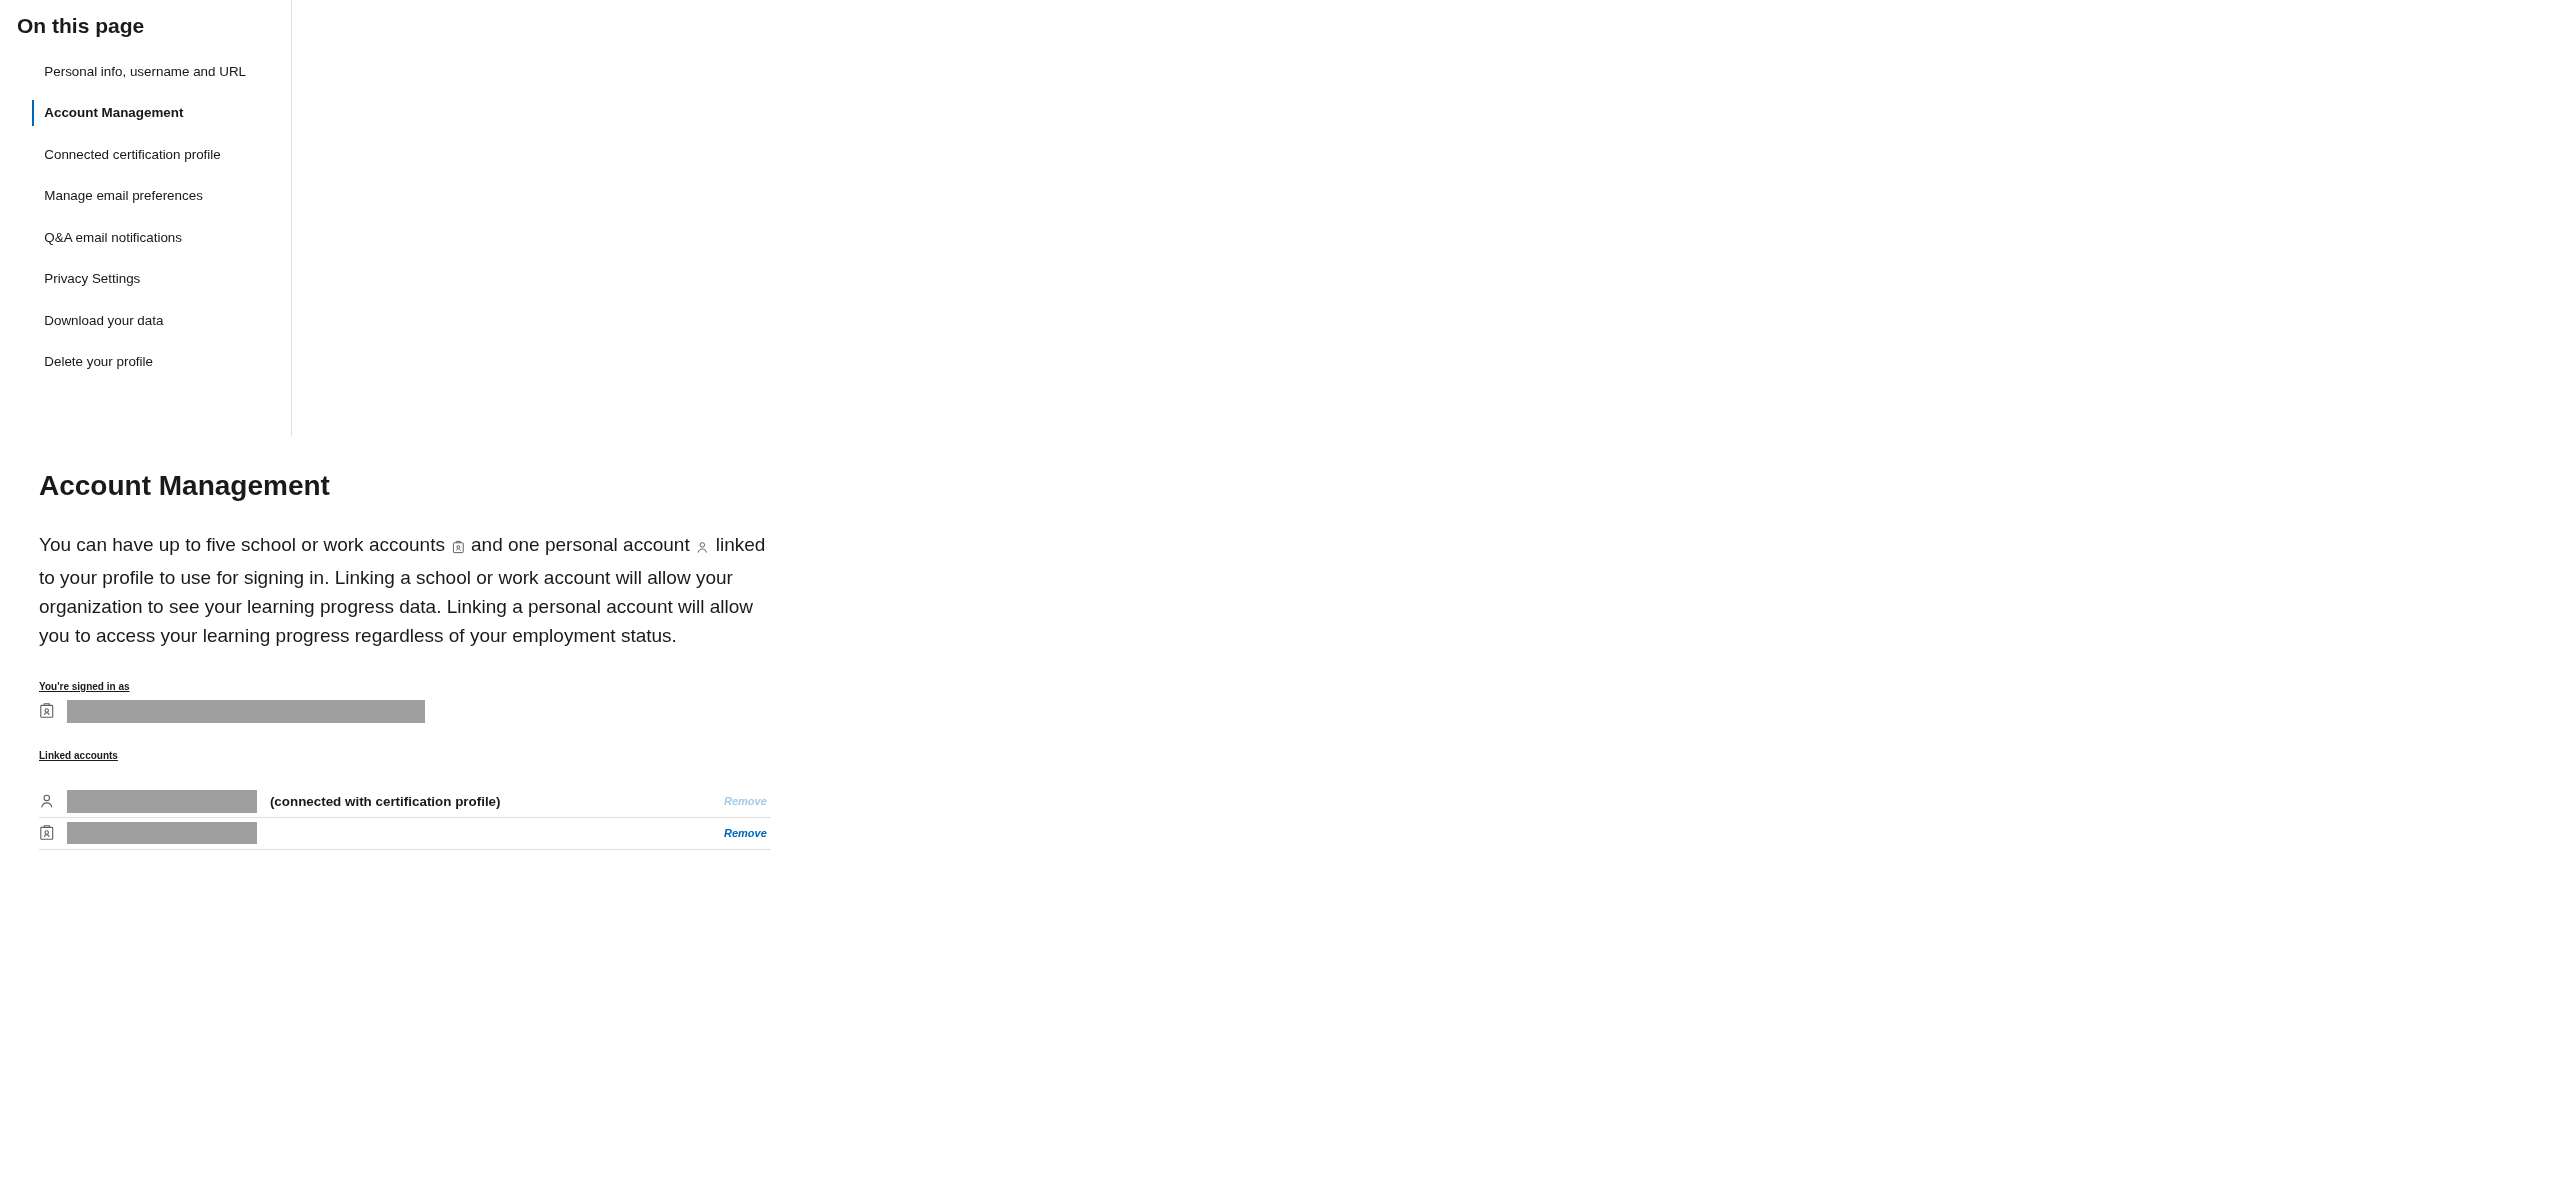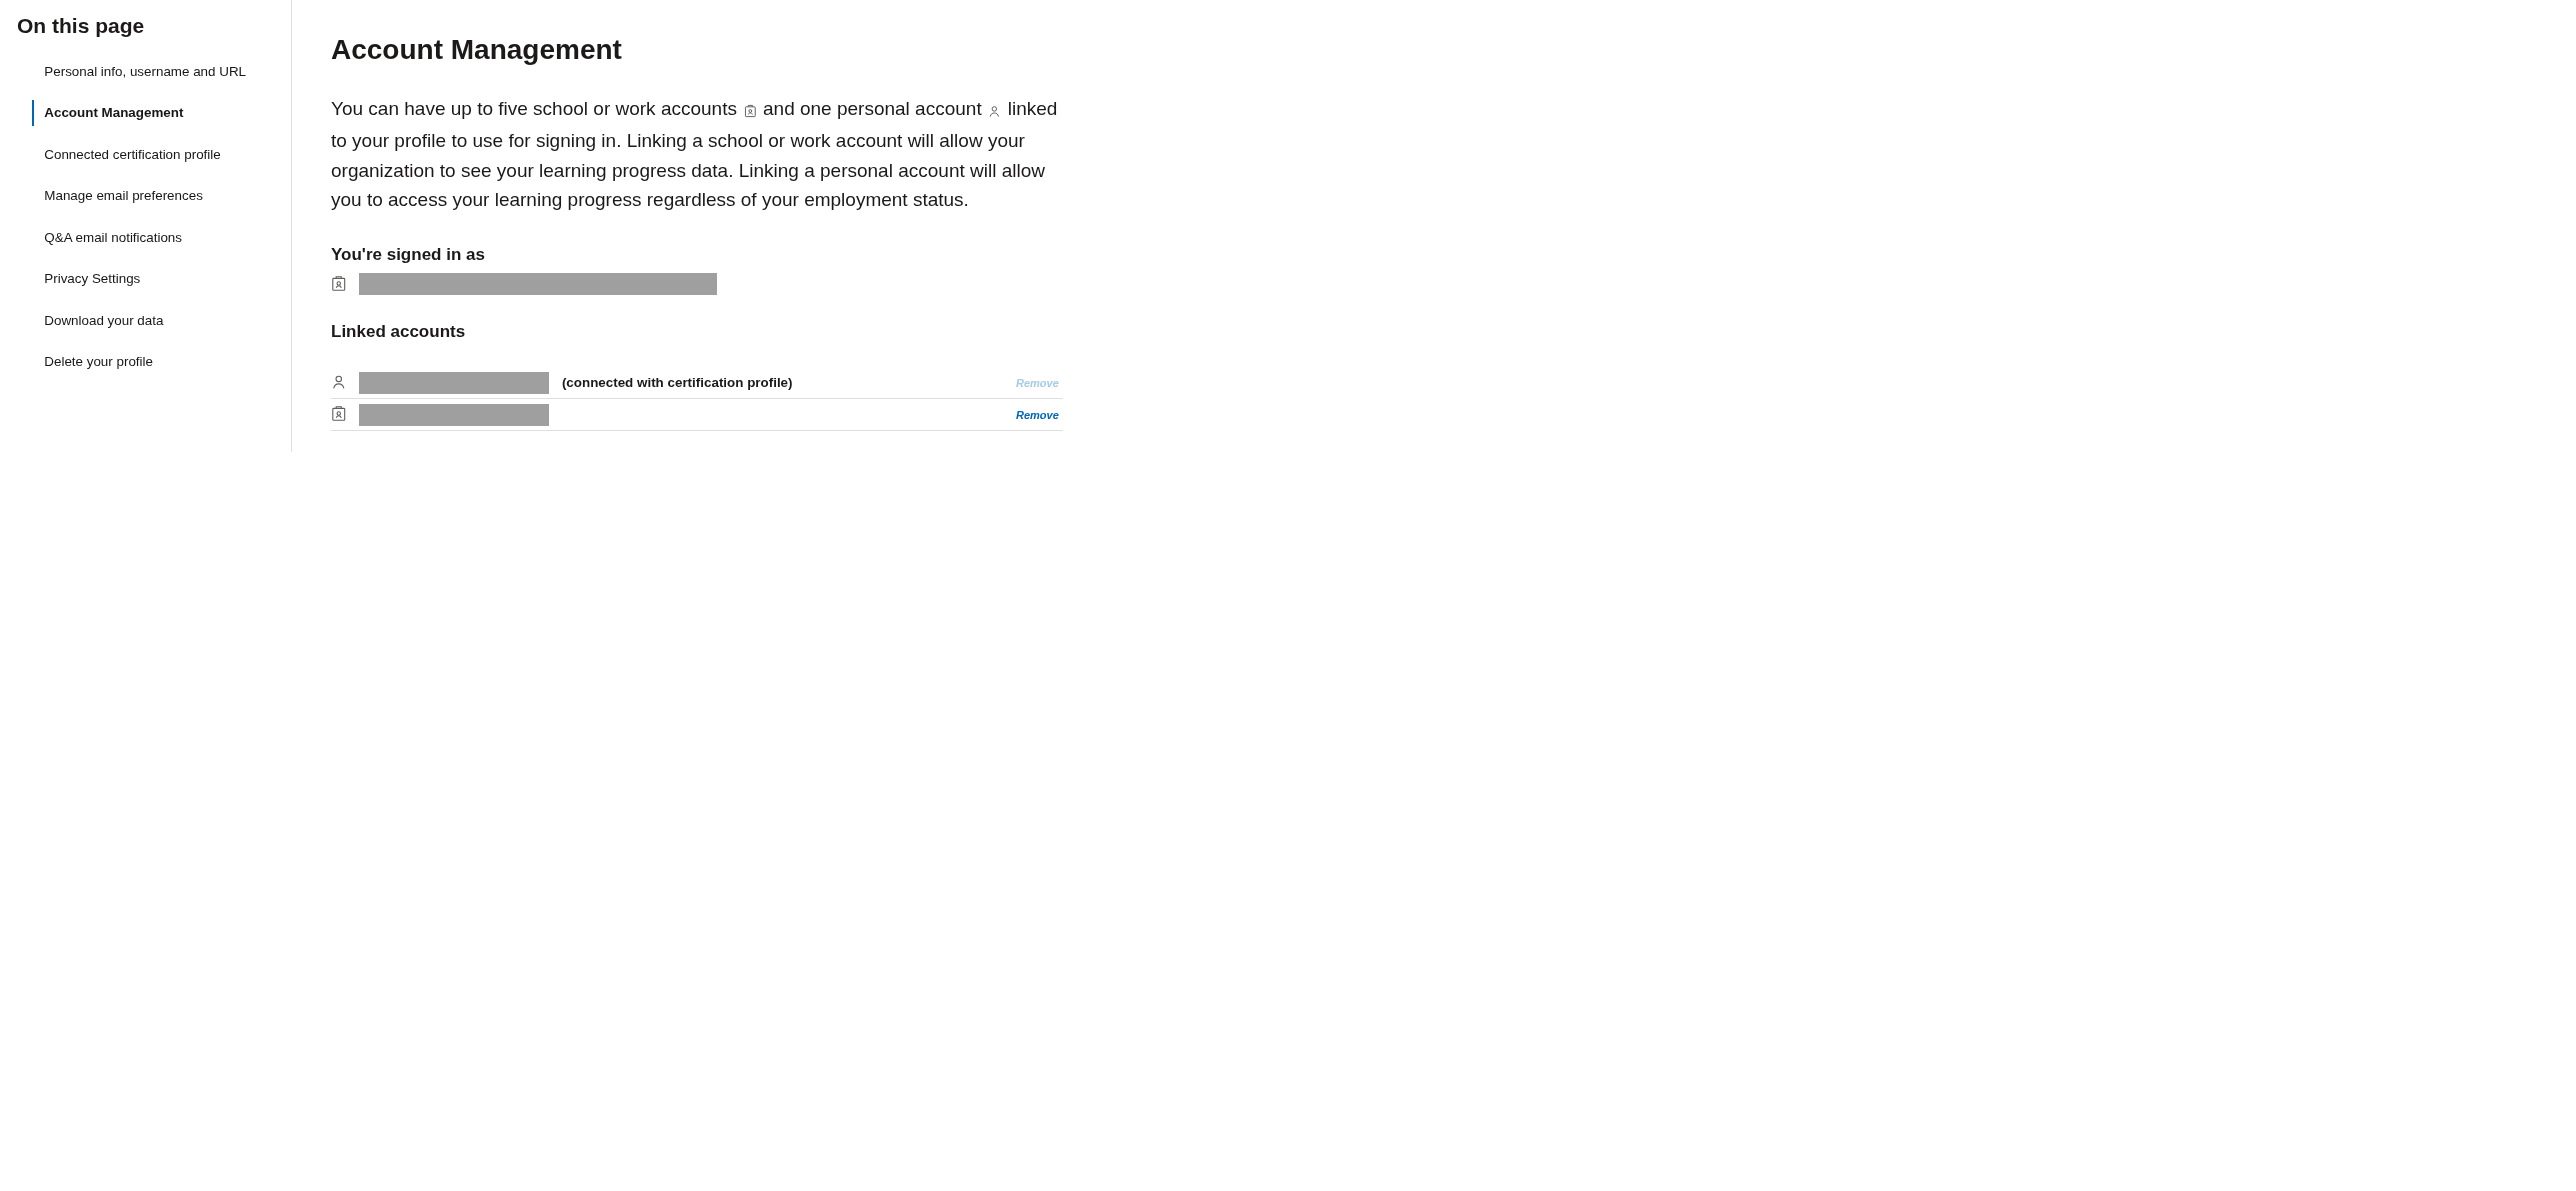--- a/index.html
+++ b/index.html
@@ -5,20 +5,21 @@
   * { box-sizing: border-box; }
   html, body {
     margin: 0; padding: 0;
     font-family: "Segoe UI", -apple-system, BlinkMacSystemFont, "Helvetica Neue", Arial, sans-serif;
     color: #1b1a19;
     background: #fff;
   }
   .page {
     display: flex;
     width: 1070px;
+    flex-direction: column;
   }
   
   .sidebar {
     width: 292px;
     min-width: 292px;
     padding: 14px 17px 42px 17px;
     border-right: 0.7px solid #e1dfdd;
   }
   .sidebar h2 {
     margin: 0 0 25px 0;
@@ -73,23 +74,24 @@
   }
   .intro .ic {
     display: inline-block;
     vertical-align: -2.8px;
     width: 15.5px;
     text-align: center;
     color: #605e5c;
   }
 
   .subhead {
-    font-size: 17px;
+    font-size: 10px;
     font-weight: 600;
     margin: 0 0 8.4px 0;
+    text-decoration: underline;
   }
 
   .signed-in-row {
     display: flex;
     align-items: center;
     gap: 12.7px;
     margin-bottom: 27px;
   }
   .acct-icon { color: #605e5c; flex: 0 0 auto; }
 

